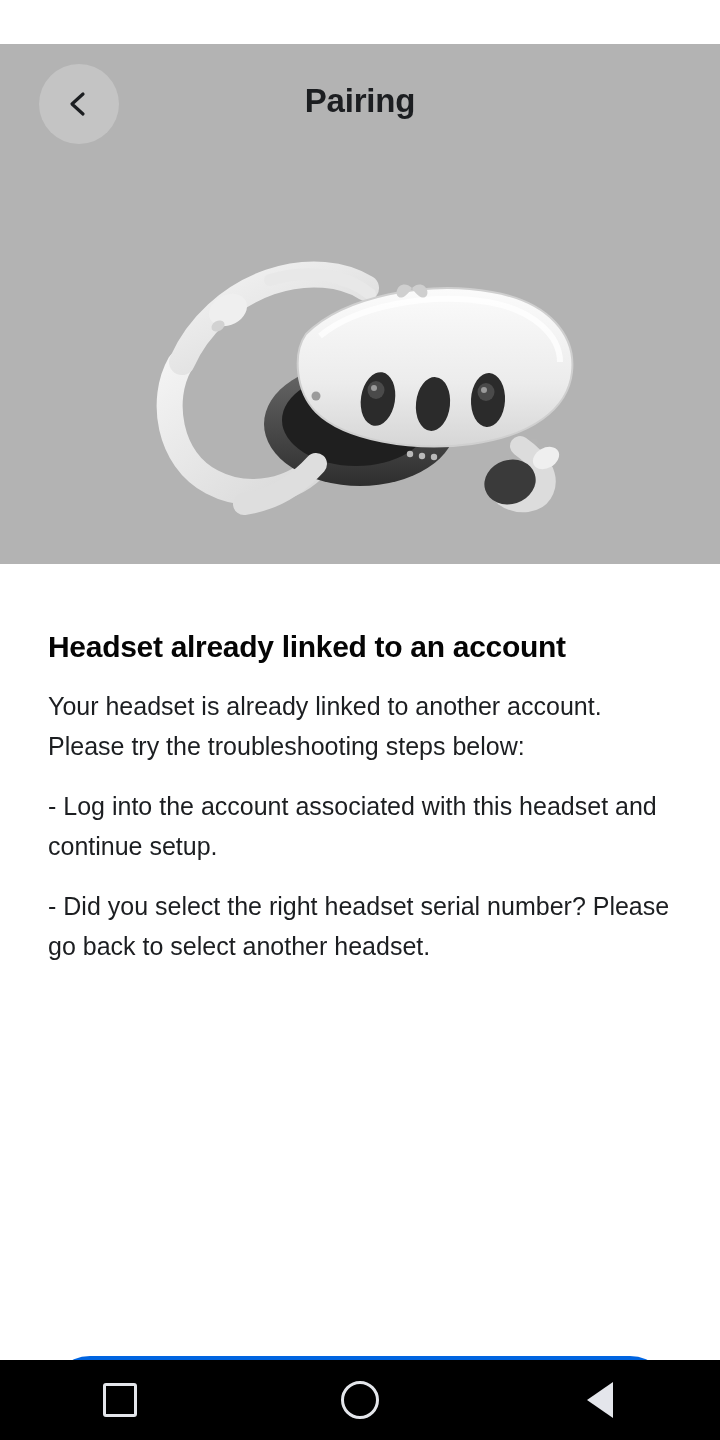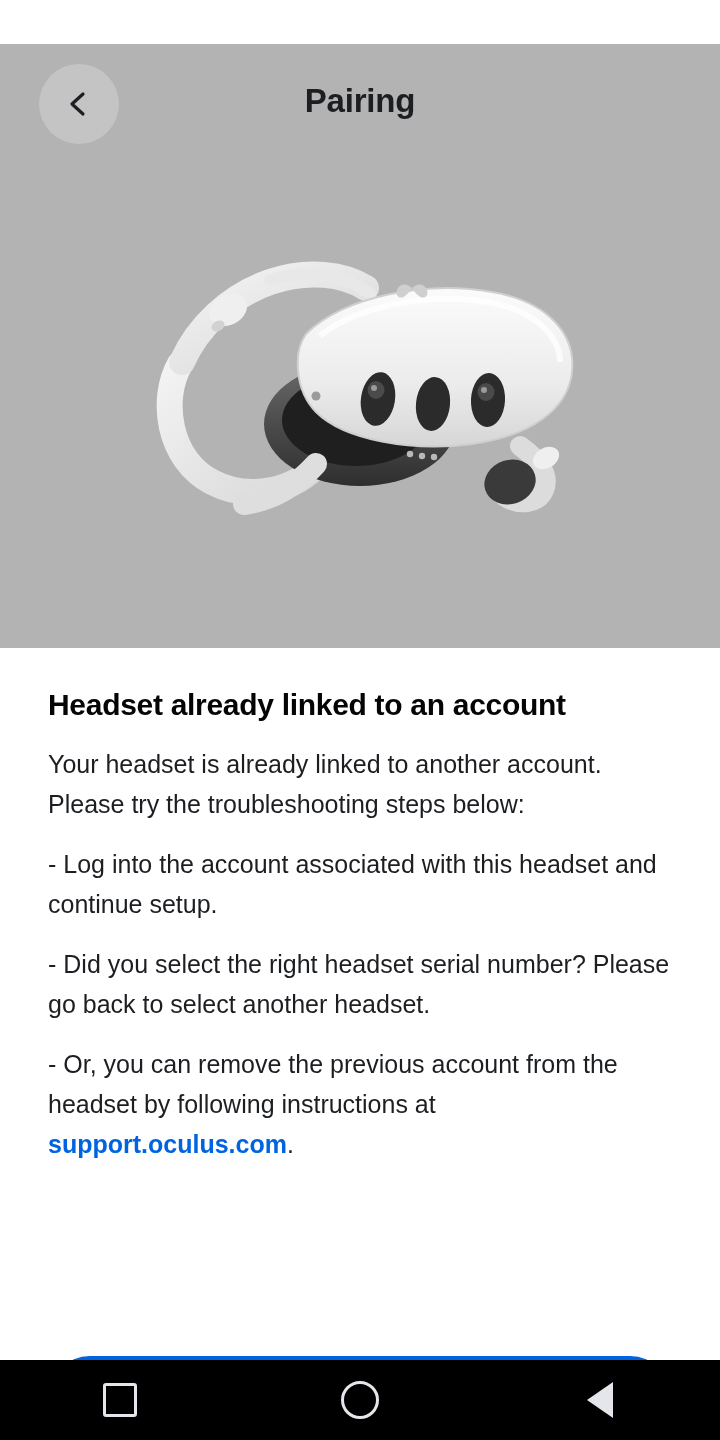--- a/index.html
+++ b/index.html
@@ -23,21 +23,21 @@
   }
   
   .status-strip {
     height: 44px;
     background: #ffffff;
     flex: 0 0 auto;
   }
   
   .hero {
     position: relative;
-    height: 604px;
+    height: 520px;
     background: #b3b3b3;
     flex: 0 0 auto;
     overflow: hidden;
   }
   .back-button {
     position: absolute;
     left: 39px;
     top: 20px;
     width: 80px;
     height: 80px;
@@ -69,21 +69,21 @@
     height: 360px;
   }
   .headset-svg {
     display: block;
     margin: 0 auto;
   }
   
   .content {
     flex: 1 1 auto;
     background: #ffffff;
-    padding: 40px 48px 0 48px;
+    padding: 66px 48px 0 48px;
     box-sizing: border-box;
   }
   .headline {
     font-size: 30px;
     font-weight: bold;
     color: #050505;
     margin: 0 0 22px 0;
     letter-spacing: -0.3px;
   }
   .para {
@@ -242,21 +242,20 @@
         <path d="M196 250 C176 272 152 286 124 290" fill="none" stroke="#dedede" stroke-width="22" stroke-linecap="round"></path>
       </svg>
     </div>
   </div>
 
   <div class="content">
     <h1 class="headline">Headset already linked to an account</h1>
     <p class="para">Your headset is already linked to another account. Please try the troubleshooting steps below:</p>
     <p class="para">- Log into the account associated with this headset and continue setup.</p>
     <p class="para">- Did you select the right headset serial number? Please go back to select another headset.</p>
-    <p class="para"><span>- Or, you can remove the previous account from the headset by following instructions at </span><a class="link" href="#">support.oculus.com</a><span>.</span></p>
   </div>
 
   <div class="cta-wrap">
     <button class="cta">Try Again</button>
   </div>
 
   <div class="navbar">
     <div class="nav-btn">
       <div class="nav-square"></div>
     </div>

